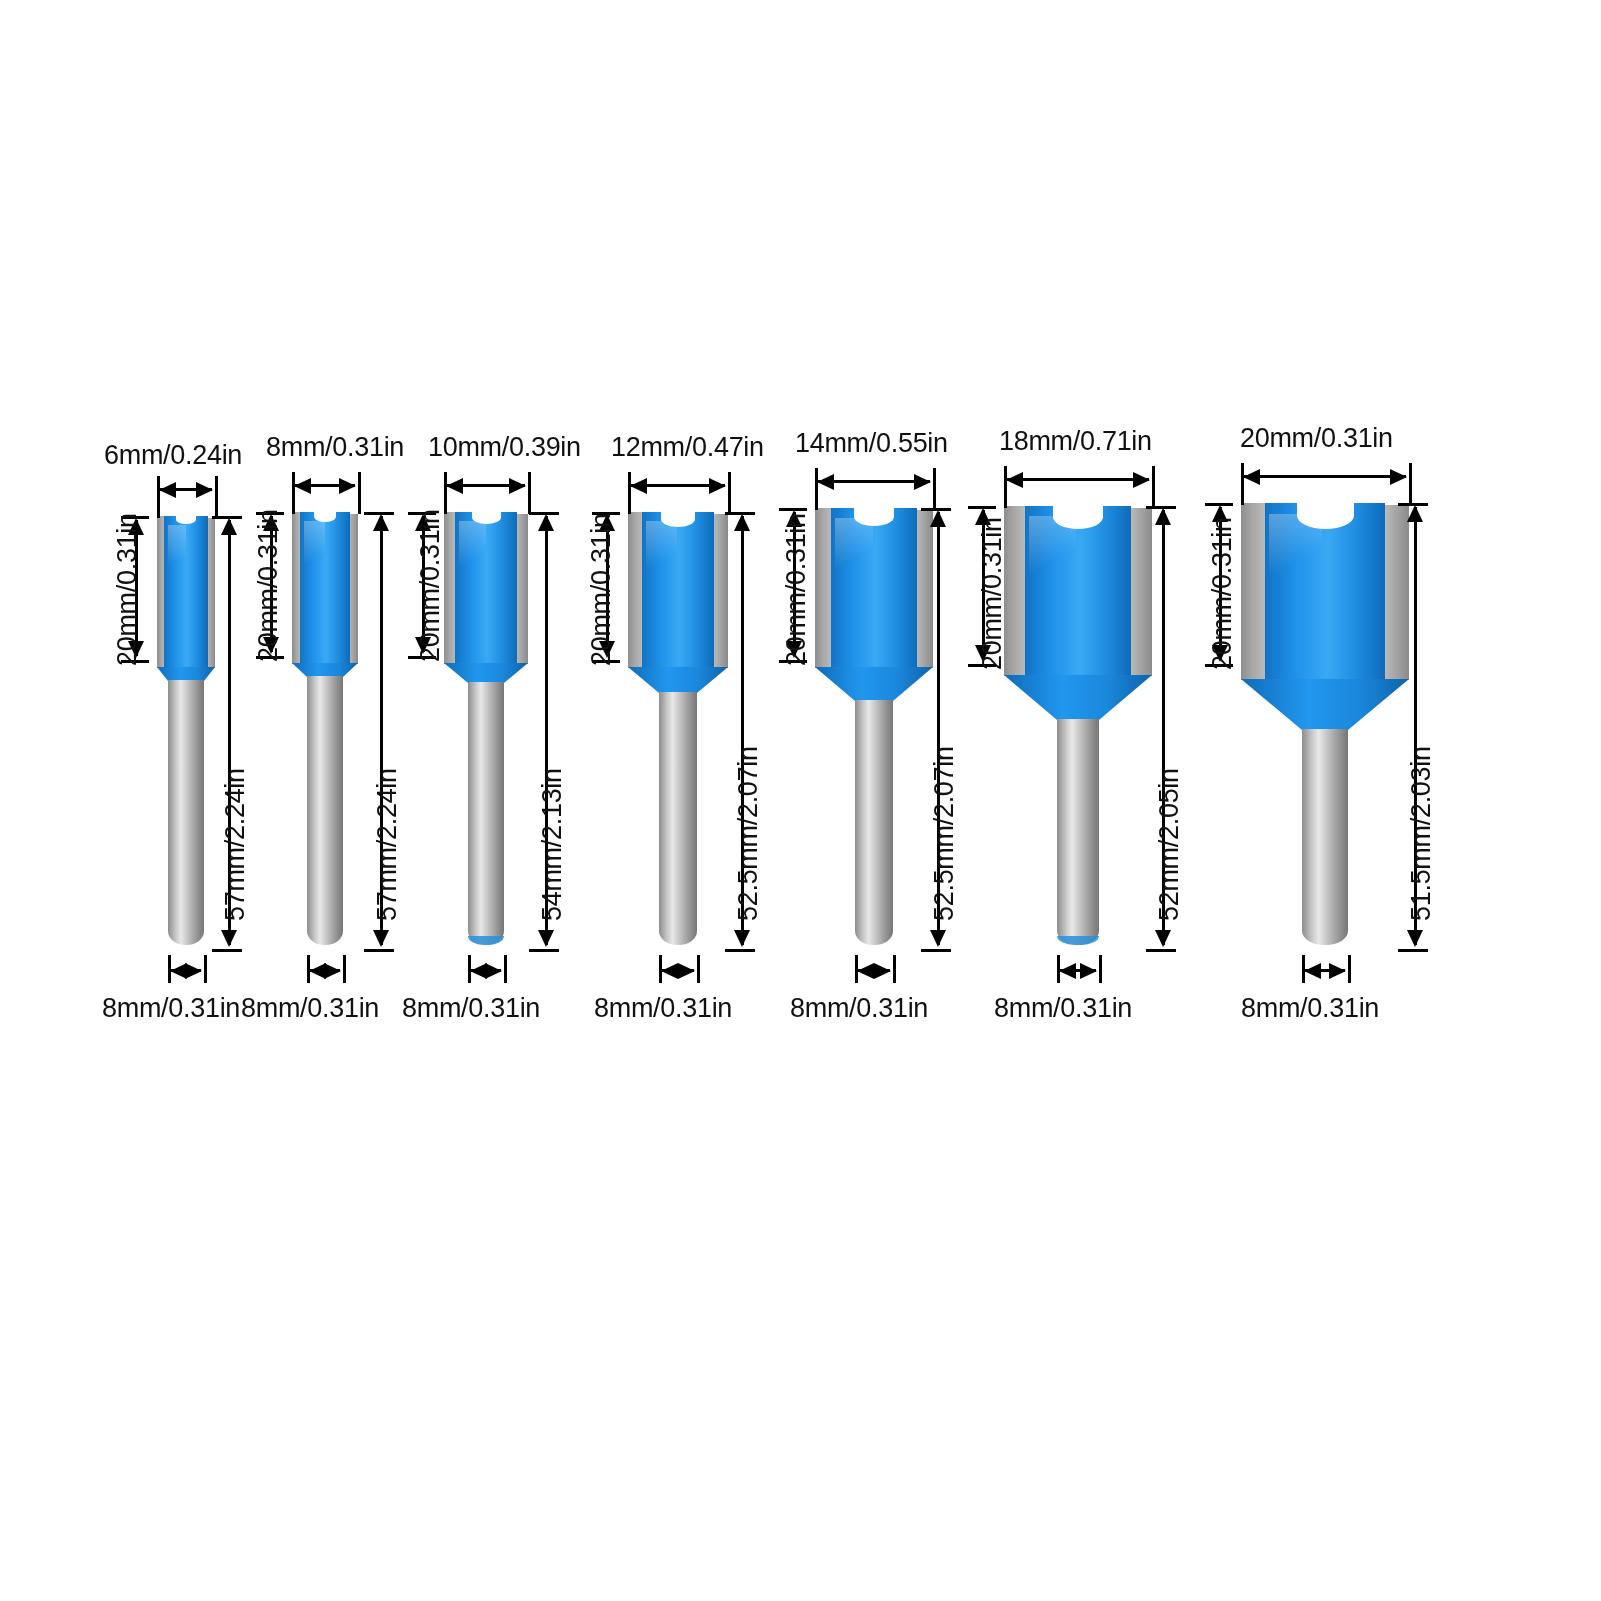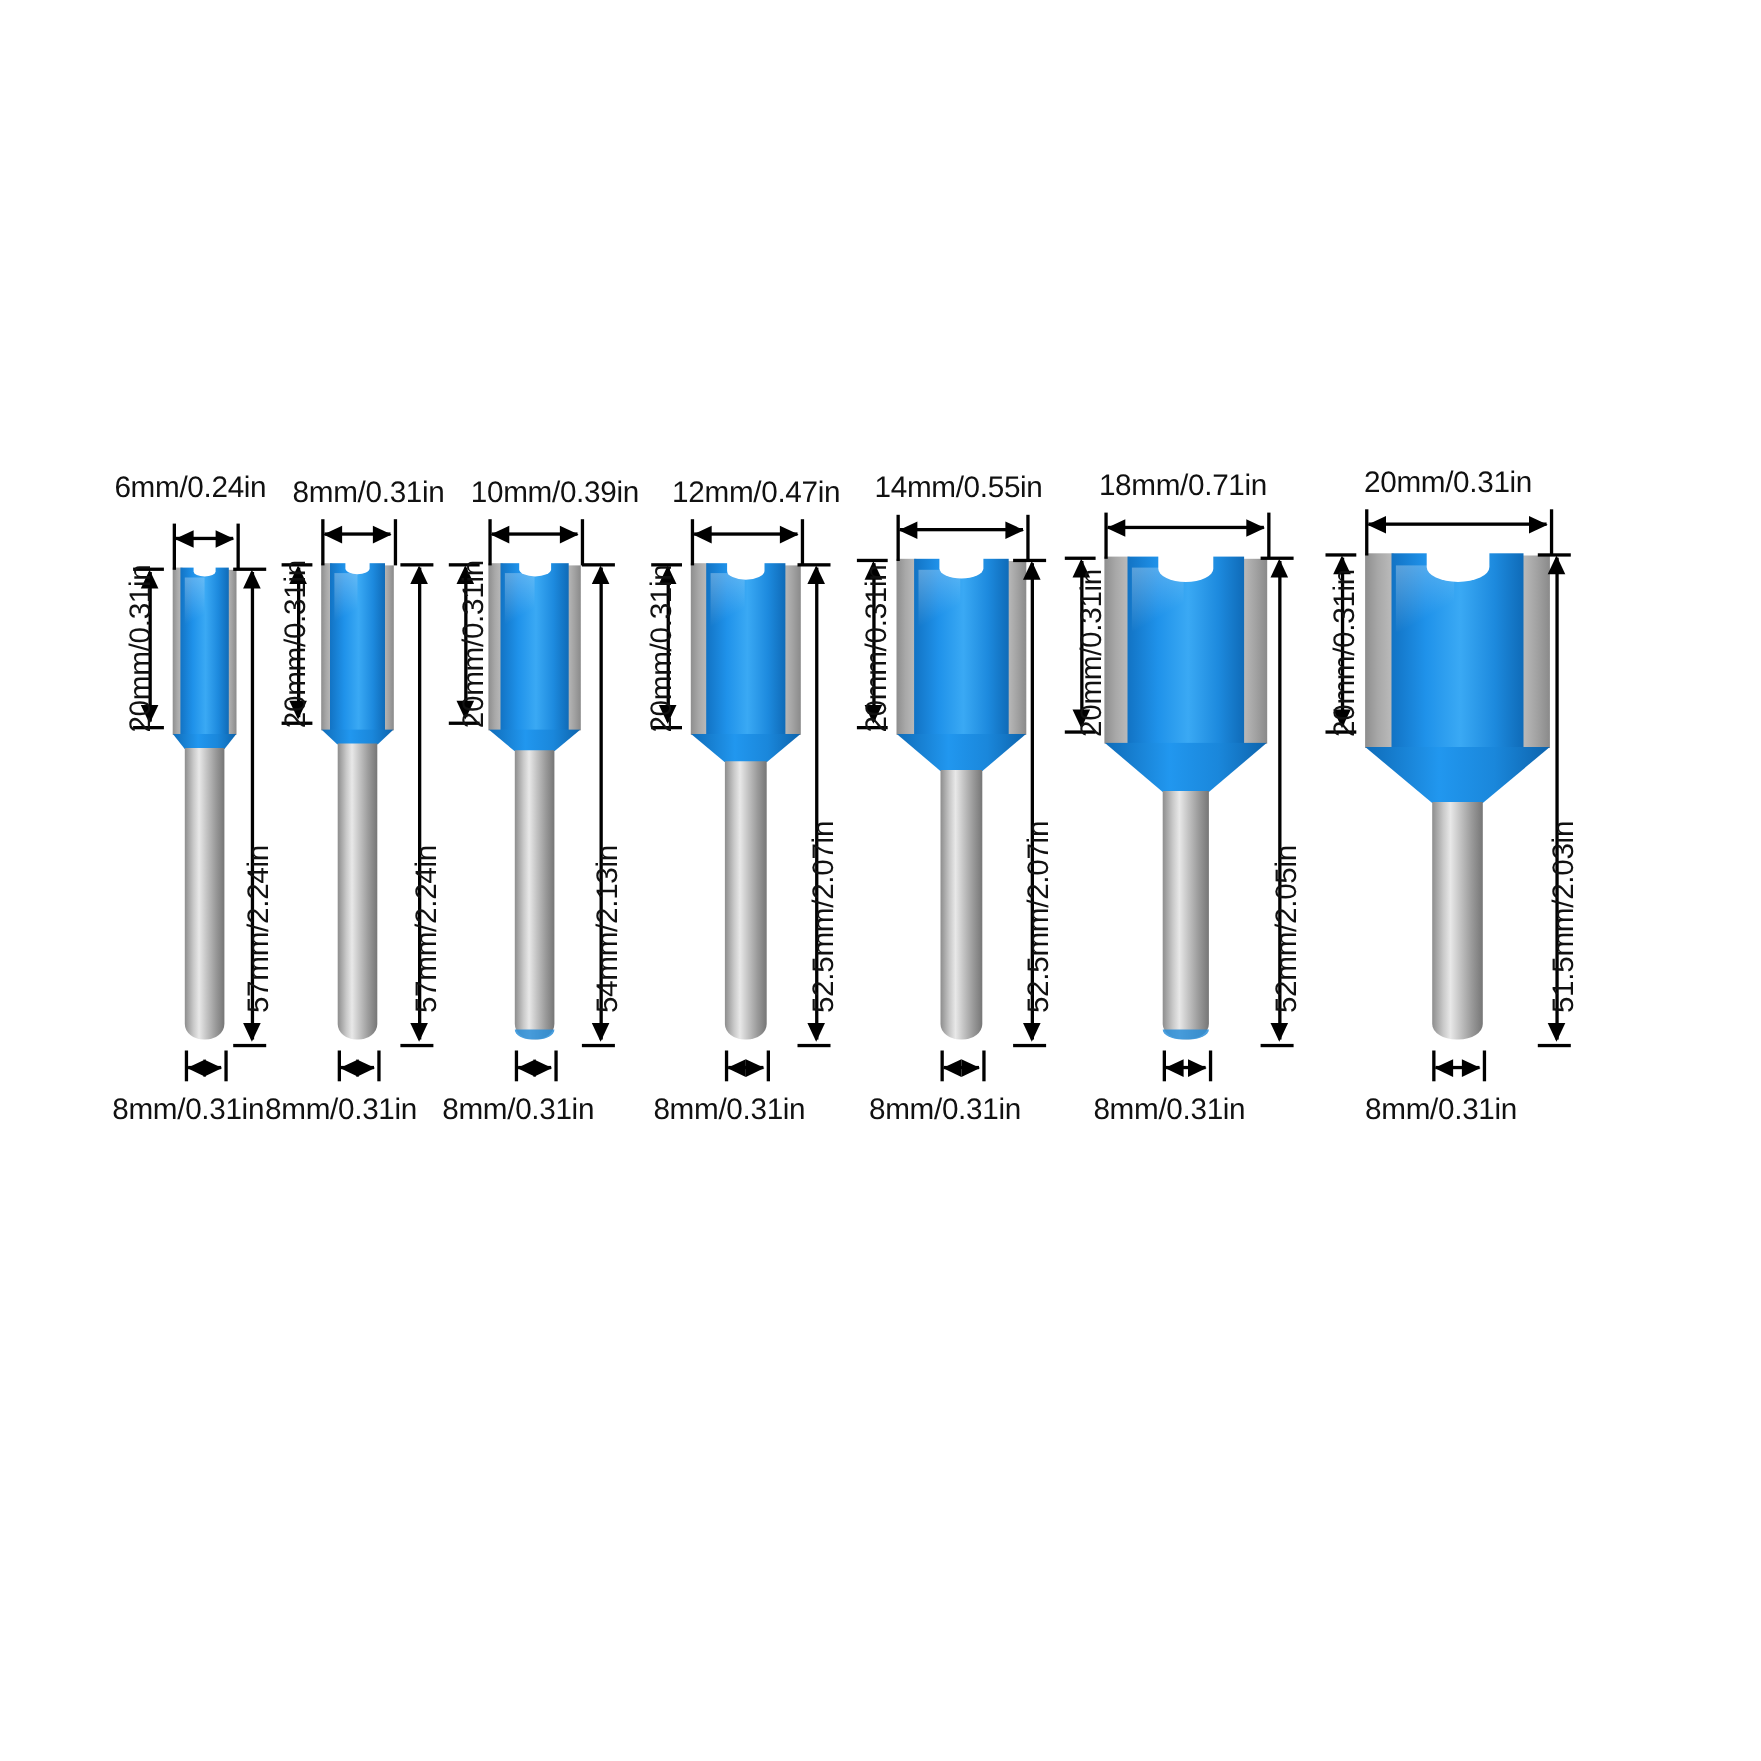--- a/index.html
+++ b/index.html
@@ -38,21 +38,21 @@
     <div class="body" style="left:164px;top:516px;width:44px;height:152px;"></div>
     <div class="flutecut" style="left:176px;top:515px;width:20px;height:9px;"></div>
     <div class="" style="position:absolute;left:168px;top:525px;width:18px;height:52px;background:linear-gradient(150deg,rgba(255,255,255,.30),rgba(255,255,255,0) 70%);"></div>
     <div class="shoulder" style="left:157px;top:667px;width:58px;height:14px;clip-path:polygon(0 0,100% 0,81.0344827586207% 100%,18.96551724137931% 100%);"></div>
     <div class="shank" style="left:168px;top:680px;width:36px;height:265px;"></div>
     <div class="tick-v" style="left:157px;top:476px;height:42px;"></div>
     <div class="tick-v" style="left:215px;top:476px;height:42px;"></div>
     <div class="hline" style="left:160px;top:488px;width:52px;"></div>
     <div class="arrowL" style="left:159px;top:482px;"></div>
     <div class="arrowR" style="left:196px;top:482px;"></div>
-    <div class="lbl" style="left:104px;top:428px;">6mm/0.24in</div>
+    <div class="lbl" style="left:104px;top:440px;">6mm/0.24in</div>
     <div class="vline" style="left:135px;top:520px;height:136px;"></div>
     <div class="arrowU" style="left:128px;top:518px;"></div>
     <div class="arrowD" style="left:128px;top:641px;"></div>
     <div class="tick-h" style="left:121px;top:516px;width:28px;"></div>
     <div class="tick-h" style="left:121px;top:660px;width:28px;"></div>
     <div class="lbl vert" style="left:112px;top:666px;">20mm/0.31in</div>
     <div class="vline" style="left:228px;top:520px;height:425px;"></div>
     <div class="arrowU" style="left:221px;top:518px;"></div>
     <div class="arrowD" style="left:221px;top:930px;"></div>
     <div class="tick-h" style="left:212px;top:516px;width:30px;"></div>

